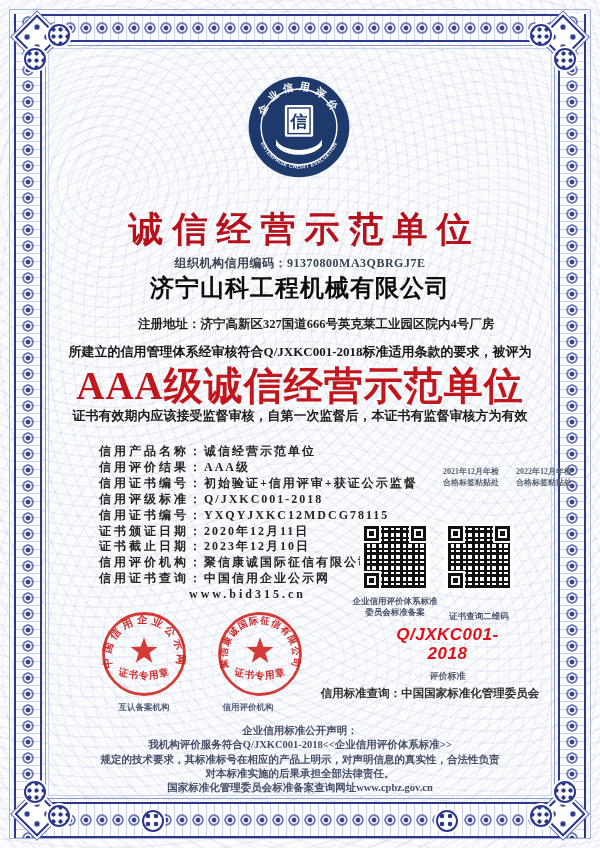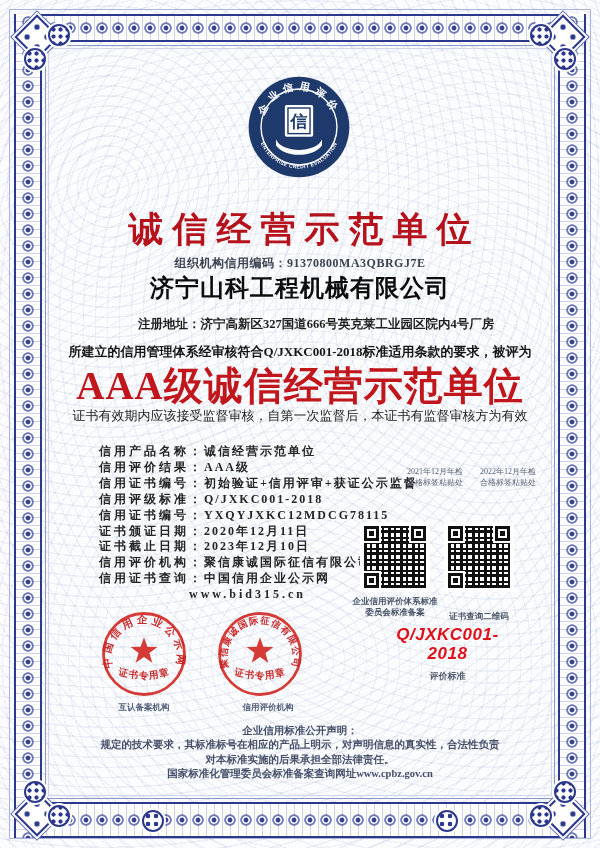--- a/index.html
+++ b/index.html
@@ -68,29 +68,29 @@
   .company-name{position:absolute;left:0;right:0;top:272px;text-align:center;
     font-family:"Liberation Sans", sans-serif;font-size:24px;font-weight:900;color:#0d0d0d;letter-spacing:1px;}
   .address{position:absolute;left:0;right:0;top:316px;text-align:center;
     font-size:12.5px;font-weight:bold;color:#1f1f1f;padding-left:32px;}
   
   .statement{position:absolute;left:0;right:0;top:343px;text-align:center;
     font-size:13px;font-weight:bold;color:#161616;}
   .grade-title{position:absolute;left:0;right:0;top:359px;text-align:center;
     font-size:39px;font-weight:bold;color:#c0161c;letter-spacing:1px;}
   .validity{position:absolute;left:0;right:0;top:407px;text-align:center;
-    font-size:13px;font-weight:normal;color:#1c1c1c;}
+    font-size:13px;font-weight:bold;color:#1c1c1c;}
   
   .details{position:absolute;left:99px;top:444px;}
   .detail-row{font-size:12px;font-weight:bold;color:#242424;line-height:15.9px;white-space:nowrap;}
   .d-label{letter-spacing:3px;}
   .d-value{letter-spacing:2px;}
   .details-site{margin-left:90px;font-size:12px;font-weight:bold;color:#242424;letter-spacing:3px;line-height:15.9px;}
   
-  .annual-label{position:absolute;width:70px;text-align:center;font-size:8px;line-height:11px;color:#5a6475;font-weight:normal;}
+  .annual-label{position:absolute;width:70px;text-align:center;font-size:8px;line-height:11px;color:#5a6475;font-weight:bold;margin-left:36px;}
   .annual-0{left:400px;top:466px;}
   .annual-1{left:473px;top:466px;}
   .qr{position:absolute;width:66px;height:66px;background:#fff;box-shadow:0 0 0 2px #fff;}
   .qr-0{left:362px;top:524px;}
   .qr-1{left:446px;top:524px;}
   .qr .modules{position:absolute;inset:2px;
     background-image:
       repeating-linear-gradient(0deg, #101010 0 3px, transparent 3px 5px, #101010 5px 7px, transparent 7px 11px),
       repeating-linear-gradient(90deg, #101010 0 3px, #ffffff 3px 6px, #101010 6px 8px, #ffffff 8px 12px);
   }
@@ -109,21 +109,21 @@
   .std-query{position:absolute;left:305px;top:686px;width:250px;text-align:center;
     font-size:11.5px;font-weight:bold;color:#2e2e2e;}
   .std-url{position:absolute;left:305px;top:701px;width:250px;text-align:center;
     font-size:11px;font-weight:bold;color:#2e2e2e;letter-spacing:1.5px;}
   
   .seal{position:absolute;width:88px;height:88px;}
   .seal-0{left:100px;top:610px;}
   .seal-1{left:216px;top:610px;}
   .seal-caption{position:absolute;top:702px;width:88px;text-align:center;font-size:8.5px;color:#55617a;font-weight:bold;}
   .seal-caption-0{left:100px;}
-  .seal-caption-1{left:224px;text-align:center;}
+  .seal-caption-1{left:204px;text-align:center;}
   
   .declaration{position:absolute;left:55px;right:55px;top:724px;text-align:center;
     font-size:10.5px;font-weight:bold;color:#454f68;line-height:14.3px;}
 </style>
 </head>
 <body>
 
 <div class="page">
 
   <div class="frame-line-outer"></div>
@@ -223,20 +223,21 @@
   </div>
   <div class="qr-caption qr-caption-1">
     <div>证书查询二维码</div>
   </div>
 
   <div class="std-code">
     <div>Q/JXKC001-</div>
     <div>2018</div>
   </div>
   <div class="std-caption">评价标准</div>
+  <div class="std-query">信用标准查询：中国国家标准化管理委员会</div>
 
   <svg class="seal seal-0" viewBox="0 0 100 100">
     <defs>
       <path id="s0top" d="M 13 62 A 38 38 0 1 1 87 62" fill="none"></path>
       <path id="s0bot" d="M 22 74 Q 50 82 78 74" fill="none"></path>
     </defs>
     <circle cx="50" cy="50" r="46" fill="none" stroke="#d12b26" stroke-width="3.2" opacity=".92"></circle>
     <polygon fill="#d12b26" opacity=".92" points="50,31 53.8,41.7 65.2,42.1 56.2,49.0 59.4,59.9 50,53.5 40.6,59.9 43.8,49.0 34.8,42.1 46.2,41.7"></polygon>
     <text font-size="12" font-weight="bold" fill="#c8201f" letter-spacing="4" text-anchor="middle" opacity=".95">
       <textPath href="#s0top" startOffset="50%">中国信用企业公示网</textPath>
@@ -257,18 +258,19 @@
     </text>
     <text font-size="11" font-weight="bold" fill="#c8201f" letter-spacing="1" text-anchor="middle" opacity=".95">
       <textPath href="#s1bot" startOffset="50%">证书专用章</textPath>
     </text>
   </svg>
   <div class="seal-caption seal-caption-0">互认备案机构</div>
   <div class="seal-caption seal-caption-1">信用评价机构</div>
 
   <div class="declaration">
     <div>企业信用标准公开声明：</div>
+    <div>我机构评价服务符合Q/JXKC001-2018&lt;&lt;企业信用评价体系标准&gt;&gt;</div>
     <div>规定的技术要求，其标准标号在相应的产品上明示，对声明信息的真实性，合法性负责</div>
     <div>对本标准实施的后果承担全部法律责任。</div>
     <div>国家标准化管理委员会标准备案查询网址www.cpbz.gov.cn</div>
   </div>
 
 </div>
 
 </body></html>

